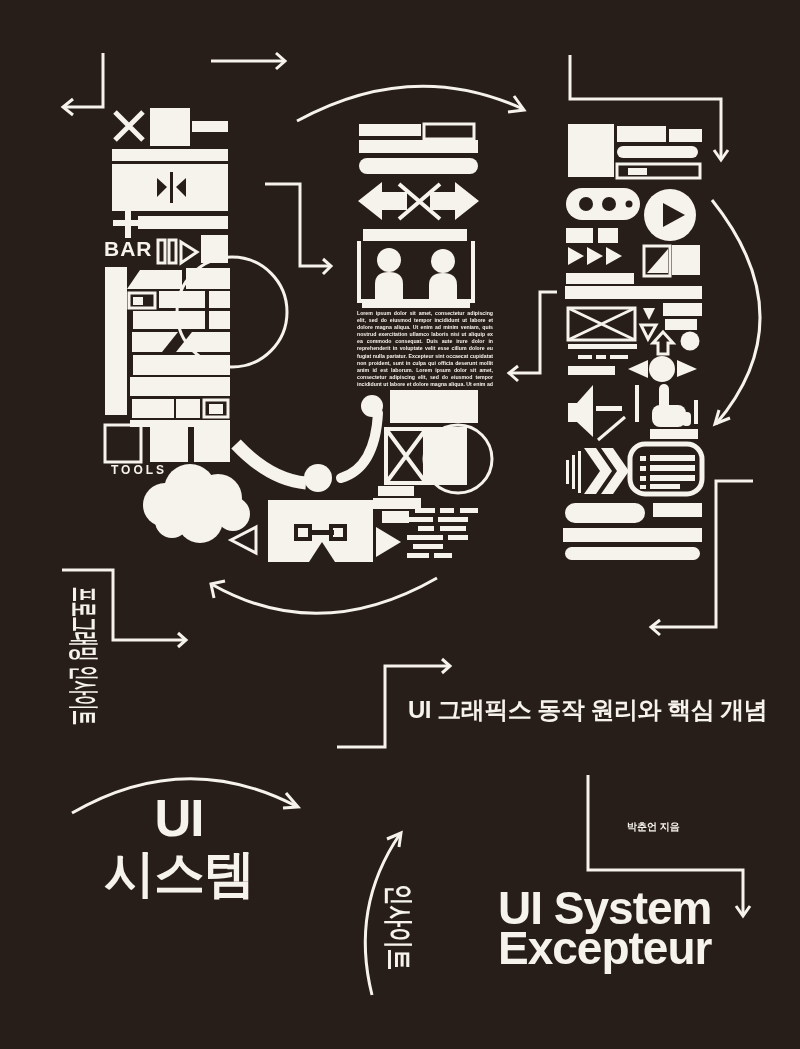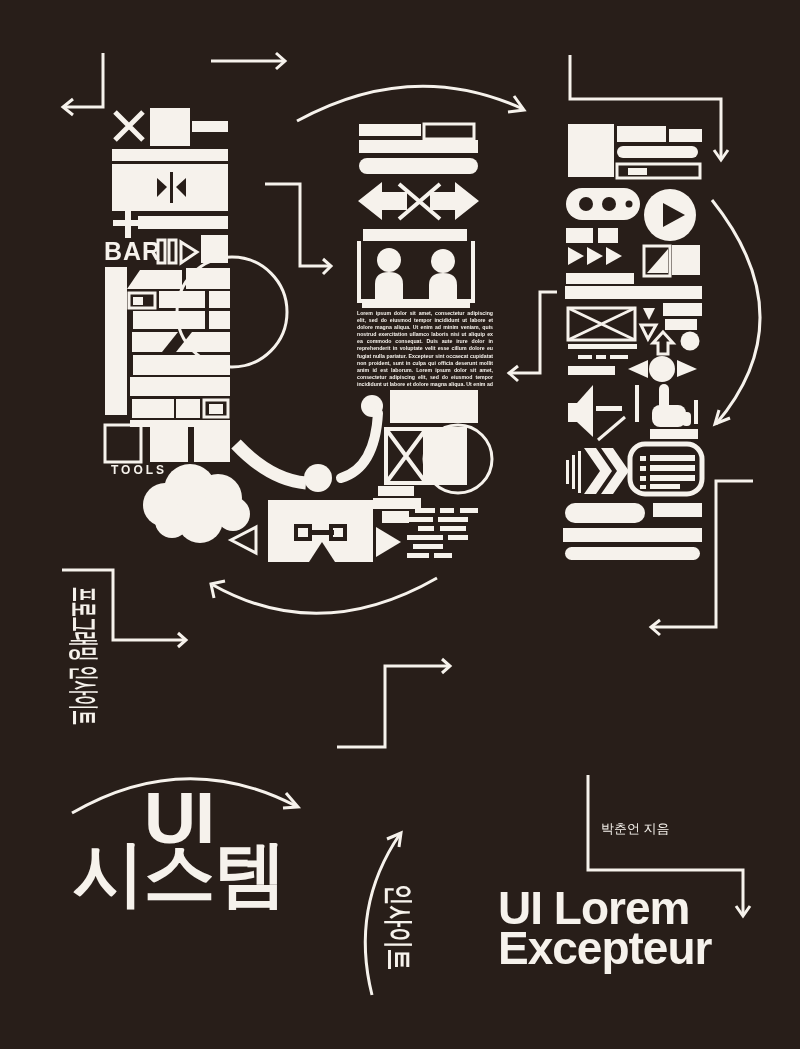--- a/index.html
+++ b/index.html
@@ -10,34 +10,34 @@
     color:#f6f2ec;
   }
   #cover .abs{position:absolute;}
   .txt{color:#f6f2ec; white-space:nowrap;}
   #collage{position:absolute; left:0; top:0;}
   .side-vert{
     left:105px; top:587px; font-size:31px; font-weight:bold;
     transform-origin:0 0; transform:rotate(90deg) scaleX(0.48);
     letter-spacing:0px;
   }
-  .bar-label{left:104px; top:237px; font-size:25px; font-weight:bold; letter-spacing:1px;}
+  .bar-label{left:104px; top:237px; font-size:21px; font-weight:bold; letter-spacing:1px;}
   .tools-label{left:111px; top:463px; font-size:12px; font-weight:bold; letter-spacing:3px;}
   .lorem{
     left:357px; top:310px; width:136px; height:78px;
     font-size:5.2px; line-height:7.1px; font-weight:bold;
     text-align:justify; overflow:hidden; filter:blur(0.35px);
     white-space:normal; color:#f6f2ec;
   }
   .tagline{left:408px; top:694px; font-size:24px; font-weight:bold; letter-spacing:-0.5px;}
   .title-ko{
     left:59px; top:791px; width:240px; text-align:center;
-    font-size:72px; font-weight:bold; line-height:55px; letter-spacing:-1px;
-  }
-  .author{left:601px; top:820px; font-size:13px; font-weight:normal;}
+    font-size:51px; font-weight:bold; line-height:55px; letter-spacing:-1px;
+  }
+  .author{left:627px; top:820px; font-size:10px; font-weight:bold;}
   .title-en{
     left:498px; top:888px; font-size:46px; font-weight:bold; line-height:40px;
     letter-spacing:-1px;
   }
   .pub-vert{
     left:419px; top:884px; font-size:30px; font-weight:bold;
     transform-origin:0 0; transform:rotate(90deg) scaleX(0.72);
   }
 </style>
 </head>
@@ -327,27 +327,28 @@
   </svg>
 
   <div class="abs txt side-vert">프로그래밍 인사이트</div>
 
   <div class="abs txt bar-label">BAR</div>
 
   <div class="abs txt tools-label">TOOLS</div>
 
   <div class="abs lorem">Lorem ipsum dolor sit amet, consectetur adipiscing elit, sed do eiusmod tempor incididunt ut labore et dolore magna aliqua. Ut enim ad minim veniam, quis nostrud exercitation ullamco laboris nisi ut aliquip ex ea commodo consequat. Duis aute irure dolor in reprehenderit in voluptate velit esse cillum dolore eu fugiat nulla pariatur. Excepteur sint occaecat cupidatat non proident, sunt in culpa qui officia deserunt mollit anim id est laborum. Lorem ipsum dolor sit amet, consectetur adipiscing elit, sed do eiusmod tempor incididunt ut labore et dolore magna aliqua. Ut enim ad minim veniam, quis nostrud exercitation ullamco laboris.</div>
 
+  <div class="abs txt tagline">UI 그래픽스 동작 원리와 핵심 개념</div>
 
   <div class="abs txt title-ko">
     <div>UI</div>
     <div>시스템</div>
   </div>
 
   <div class="abs txt author">박춘언 지음</div>
 
   <div class="abs txt title-en">
-    <div>UI Lorem</div>
+    <div>UI System</div>
     <div>Excepteur</div>
   </div>
 
   <div class="abs txt pub-vert">인사이트</div>
 </div>
 
 </body></html>

